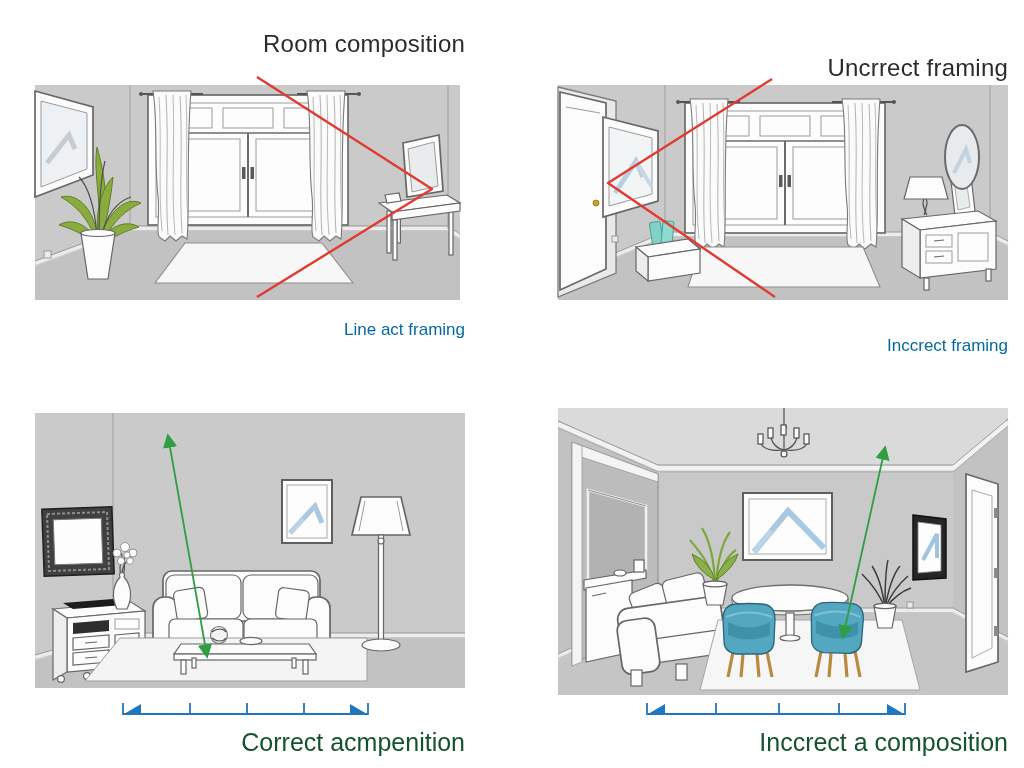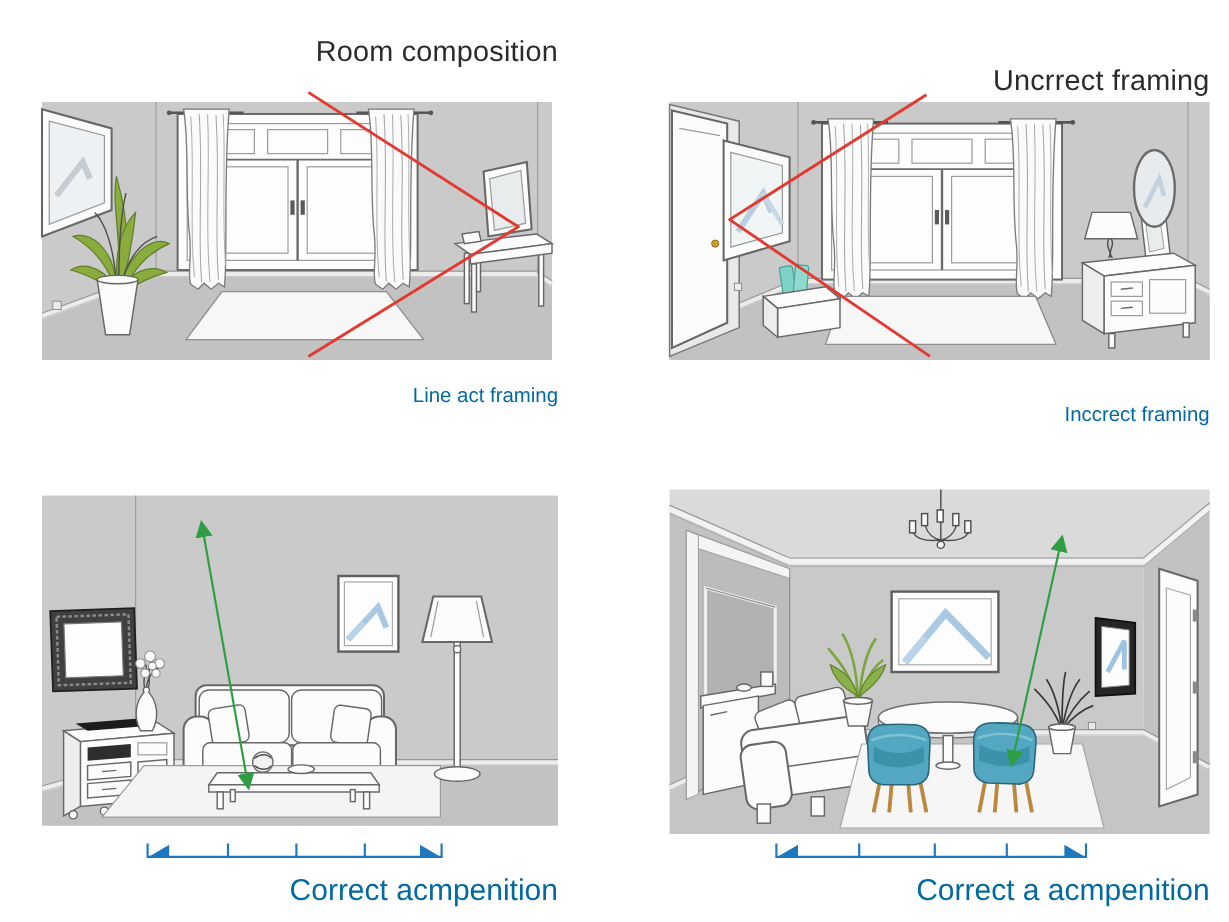--- a/index.html
+++ b/index.html
@@ -1,21 +1,21 @@
 <!DOCTYPE html>
 <html><head>
 <meta charset="utf-8">
 <style>
   html,body{margin:0;padding:0;background:#ffffff;}
   .canvas{position:relative;width:1024px;height:768px;background:#fff;overflow:hidden;
           font-family:"Liberation Sans","DejaVu Sans",sans-serif;}
   .txt{position:absolute;text-align:right;white-space:nowrap;}
   .title{font-size:24px;color:#2b2b2b;letter-spacing:.2px;}
   .blue-caption{font-size:17px;color:#0369a1;}
-  .bottom-caption{font-size:25px;color:#0369a1;}
+  .bottom-caption{font-size:25px;color:#14532d;}
   .panel{position:absolute;}
   .panel svg{overflow:visible;display:block;}
   
   .w   {fill:#fcfcfc;stroke:#676767;stroke-width:1.2;}
   .w2  {fill:#fcfcfc;stroke:#676767;stroke-width:1.7;}
   .nl  {fill:none;stroke:#9b9b9b;stroke-width:1;}
   .nl2 {fill:none;stroke:#676767;stroke-width:1.2;}
   .sk  {fill:none;stroke:#4f4f4f;stroke-width:1.2;}
   .baseb{stroke:#ececec;stroke-width:4;fill:none;}
   .baset{stroke:#979797;stroke-width:1;fill:none;}
@@ -449,15 +449,15 @@
         <line x1="221" y1="3" x2="221" y2="15"></line>
         <line x1="281" y1="3" x2="281" y2="15"></line>
         <line x1="347" y1="3" x2="347" y2="15"></line>
       </g>
       <polygon points="90,14 107,14 107,4" fill="#1f78bf"></polygon>
       <polygon points="346,14 329,14 329,4" fill="#1f78bf"></polygon>
     </svg>
   </div>
 
   <div class="txt bottom-caption" style="left:35px;top:728px;width:430px;">Correct acmpenition</div>
-  <div class="txt bottom-caption" style="left:558px;top:728px;width:450px;">Correct a acmpenition</div>
+  <div class="txt bottom-caption" style="left:558px;top:728px;width:450px;">Inccrect a composition</div>
 
 </div>
 
 </body></html>

